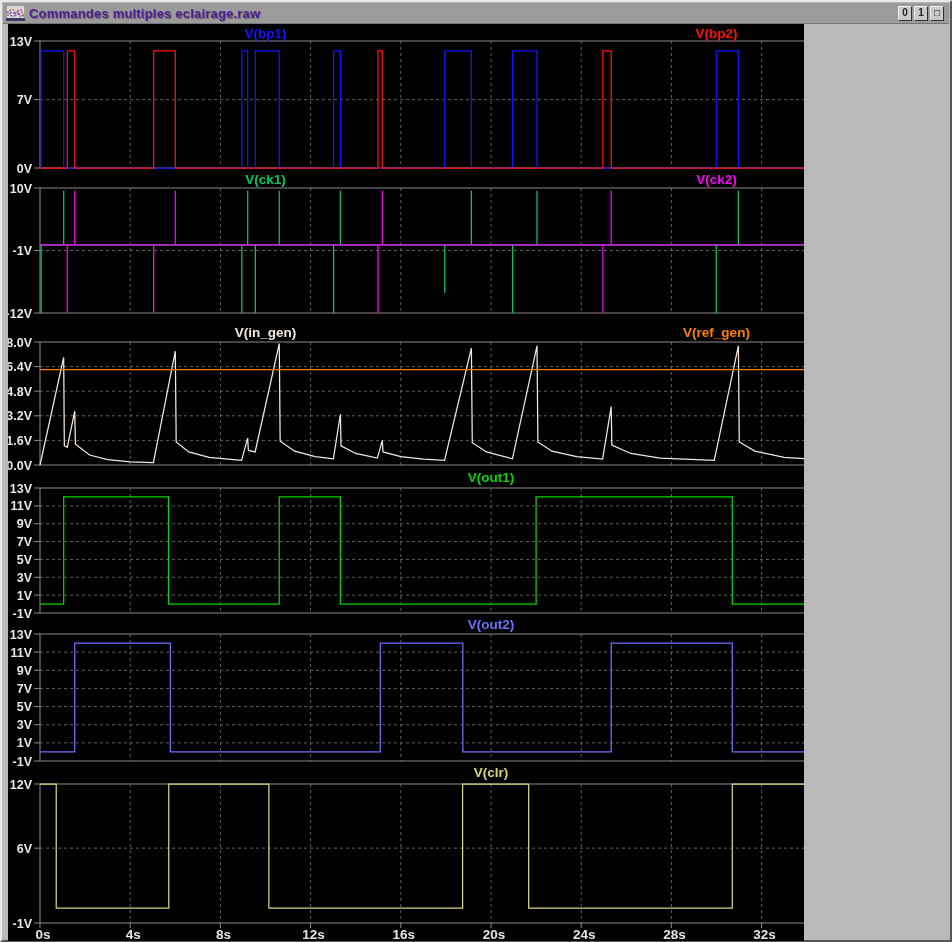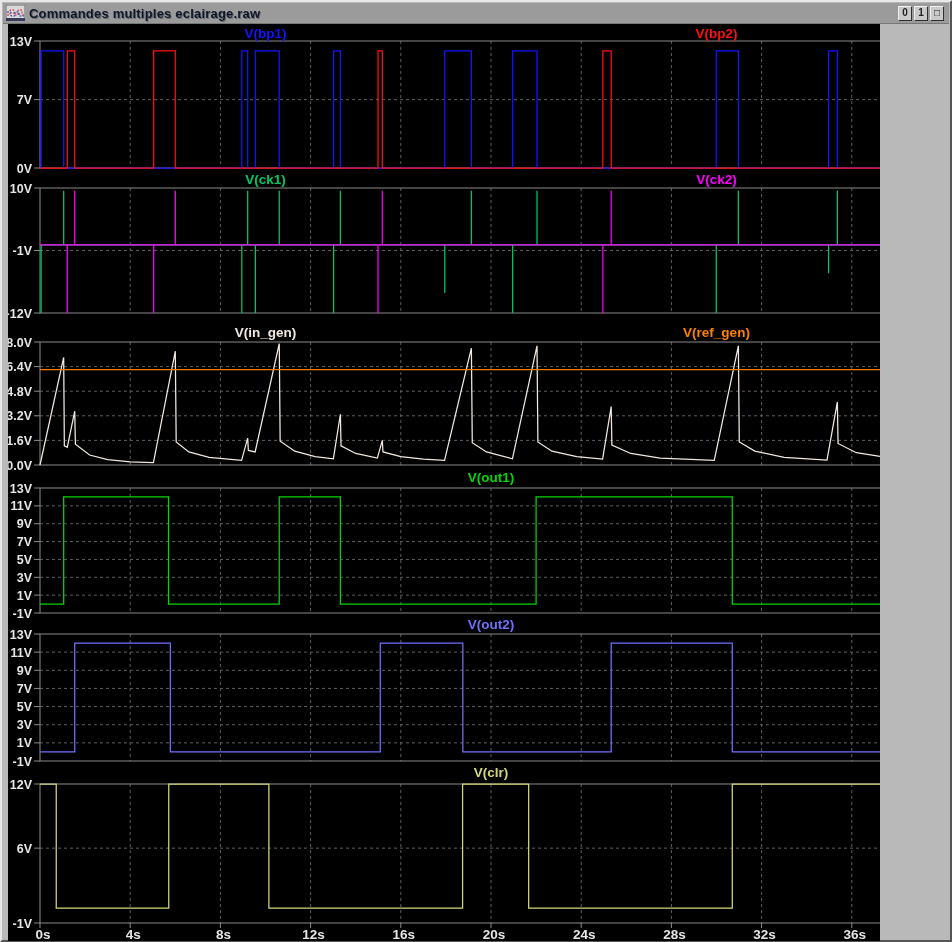--- a/index.html
+++ b/index.html
@@ -14,32 +14,32 @@
     border-top:2px solid #e8e8e8;border-left:2px solid #e8e8e8;
     border-right:2px solid #555;border-bottom:2px solid #555;
   }
   .titlebar{
     position:absolute;left:1px;top:1px;right:1px;height:20px;
     background:#9b9b9b;display:flex;align-items:center;gap:4px;padding:0 3px;
     border-bottom:1px solid #777;
   }
   .app-icon{width:19px;height:16px;display:inline-block;flex:0 0 auto;}
   .title-text{
-    color:#0f172a;font-weight:bold;font-size:13px;letter-spacing:.2px;
+    color:#4c1d95;font-weight:bold;font-size:13px;letter-spacing:.2px;
     text-shadow:1px 1px 0 #6a6a6a;white-space:nowrap;
   }
   .win-buttons{margin-left:auto;display:flex;gap:2px;padding-right:2px;}
   .win-btn{
     width:14px;height:15px;box-sizing:border-box;padding:0;
     background:#c9c9c9;color:#222;
     border:1px solid #2f2f2f;border-top-color:#efefef;border-left-color:#efefef;
     font-family:"Liberation Sans",sans-serif;font-size:10px;font-weight:bold;line-height:12px;
   }
   .client{
-    position:absolute;left:6px;top:22px;width:872px;height:917px;background:#000;
+    position:absolute;left:6px;top:22px;width:796px;height:917px;background:#000;
     overflow:hidden;
   }
   svg text{font-family:"Liberation Sans", sans-serif;}
 </style>
 </head>
 <body>
 
 <div class="window">
   <div class="titlebar">
     <span class="app-icon">

